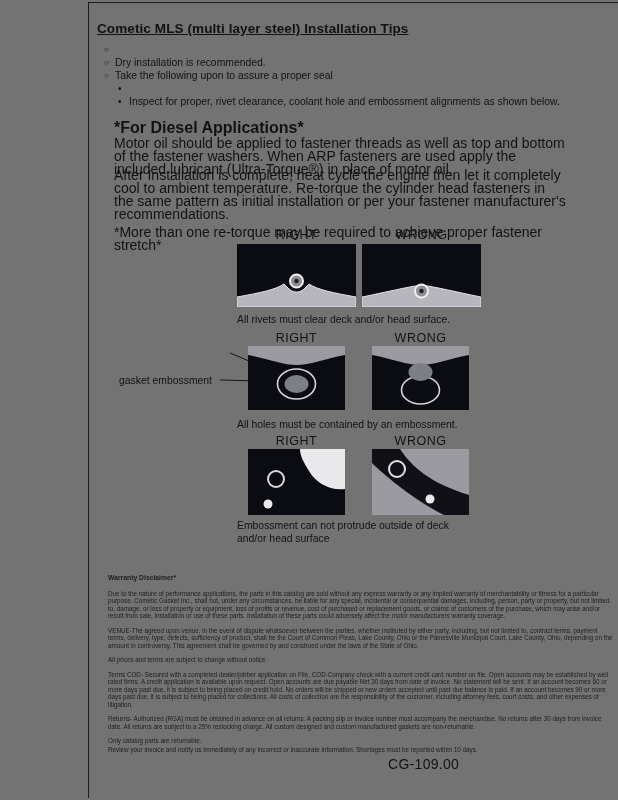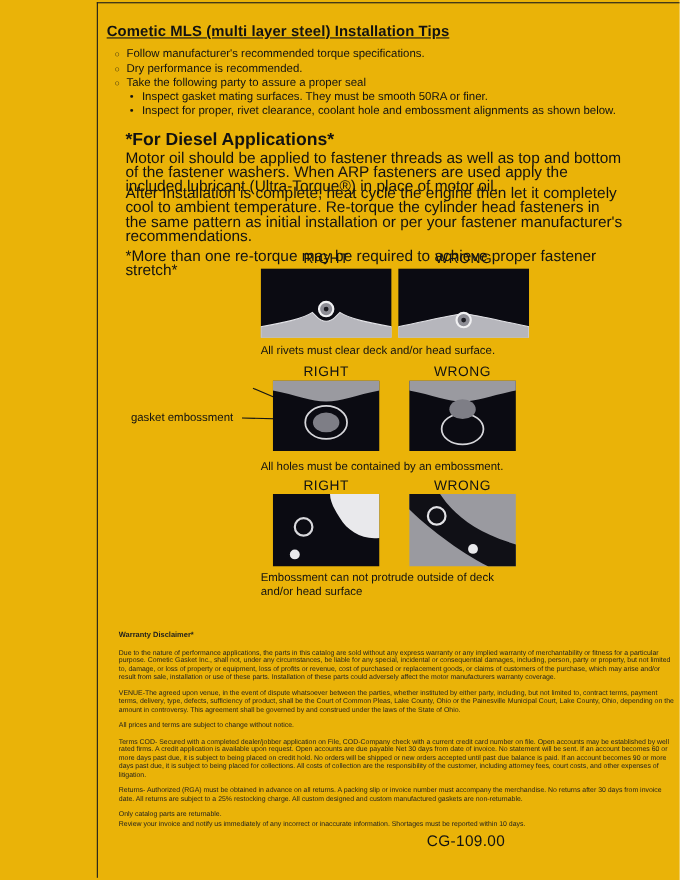--- a/index.html
+++ b/index.html
@@ -1,19 +1,19 @@
 <!DOCTYPE html>
 <html><head>
 <meta charset="utf-8">
 <style>
   * { margin:0; padding:0; box-sizing:border-box; }
   html,body { background:#ffffff; }
   .page {
     position:relative; width:618px; height:800px; margin:0 auto;
-    background:#eab308; color:#121212; overflow:hidden;
+    background:#737373; color:#121212; overflow:hidden;
     font-family:"Liberation Sans", sans-serif;
   }
   .edge-top { position:absolute; top:2px; left:88px; width:530px; height:1px; background:#1c1c1c; }
   .edge-left { position:absolute; top:2px; left:88px; width:1px; height:796px; background:#1c1c1c; }
 
   .title {
     position:absolute; top:21px; left:97px;
     font-size:13.5px; font-weight:bold; text-decoration:underline; letter-spacing:.1px;
   }
 
@@ -49,33 +49,31 @@
 
 <div class="page">
   <div class="edge-top"></div>
   <div class="edge-left"></div>
 
   <h1 class="title">Cometic MLS (multi layer steel) Installation Tips</h1>
 
   <ul class="tips">
     <li class="tip">
       <span class="bullet">○</span>
-      <span>Follow manufacturer's recommended torque specifications.</span>
     </li>
     <li class="tip">
       <span class="bullet">○</span>
-      <span>Dry performance is recommended.</span>
+      <span>Dry installation is recommended.</span>
     </li>
     <li class="tip">
       <span class="bullet">○</span>
-      <span>Take the following party to assure a proper seal</span>
+      <span>Take the following upon to assure a proper seal</span>
     </li>
     <li class="tip sub">
       <span class="bullet">•</span>
-      <span>Inspect gasket mating surfaces.  They must be smooth 50RA or finer.</span>
     </li>
     <li class="tip sub">
       <span class="bullet">•</span>
       <span>Inspect for proper, rivet clearance, coolant hole and embossment alignments as shown below.</span>
     </li>
   </ul>
 
   <h2 class="diesel-heading">*For Diesel Applications*</h2>
   <p class="para para-1">Motor oil should be applied to fastener threads as well as top and bottom of the fastener washers. When ARP fasteners are used apply the included lubricant (Ultra-Torque®) in place of motor oil.</p>
   <p class="para para-2">After Installation is complete, heat cycle the engine then let it completely cool to ambient temperature. Re-torque the cylinder head fasteners in the same pattern as initial installation or per your fastener manufacturer's recommendations.</p>

